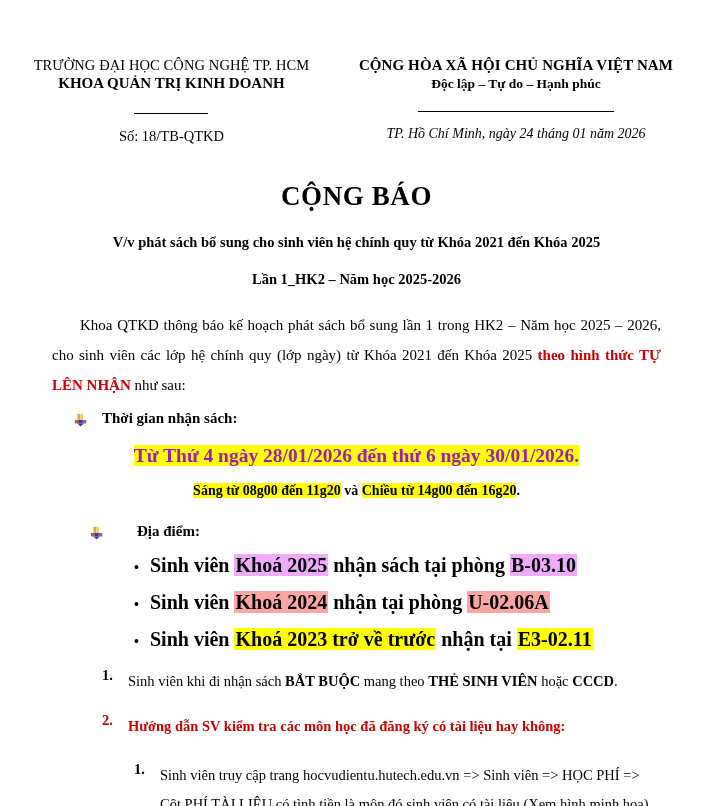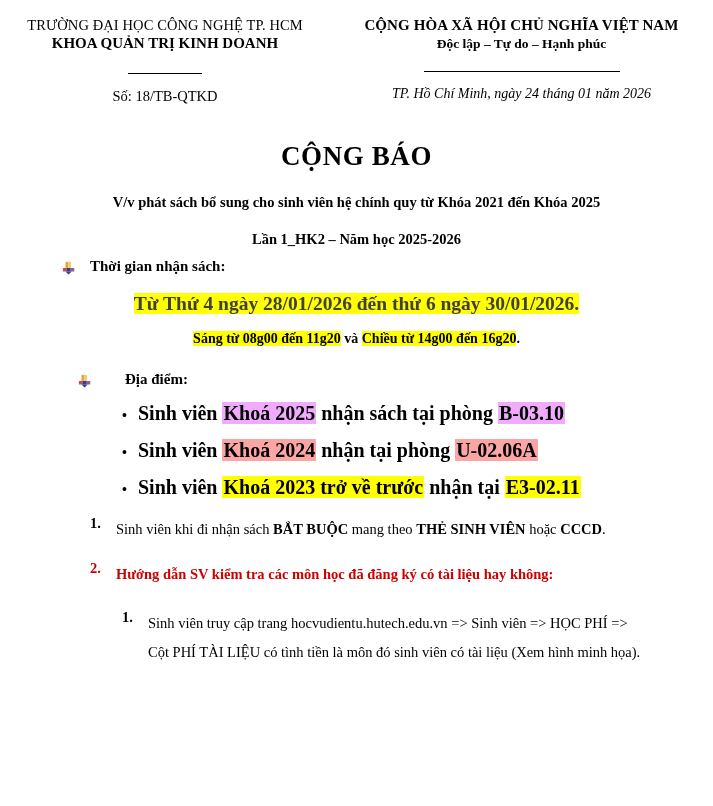--- a/index.html
+++ b/index.html
@@ -14,21 +14,22 @@
     color: #000000;
     overflow: hidden;
     position: relative;
   }
 
   .page {
     width: 713px;
     height: 585px;
     position: relative;
     box-sizing: border-box;
-    padding: 0;
+    padding: 12px;
+    margin-top: 28px;
   }
 
   
   .header {
     display: flex;
     flex-direction: row;
     padding-top: 16px;
   }
   .hdr-col {
     display: flex;
@@ -134,21 +135,21 @@
   
   .hl-yellow { background: #FFFF00; }
   .hl-cyan   { background: #f0abfc; }
   .hl-green  { background: #fca5a5; }
 
   .big-date {
     text-align: center;
     margin-top: 18px;
     font-size: 19.5px;
     font-weight: 700;
-    color: #404040;
+    color: #a21caf;
   }
   .hours-line {
     text-align: center;
     margin-top: 16px;
     font-size: 14px;
     font-weight: 700;
   }
 
   
   .loc-list { margin-top: 14px; }
@@ -211,20 +212,23 @@
       <div class="hdr-sub">TP. Hồ Chí Minh, ngày 24 tháng 01 năm 2026</div>
     </div>
   </div>
 
   <div class="title-block">
     <div class="doc-title">CỘNG BÁO</div>
     <div class="doc-subtitle">V/v phát sách bổ sung cho sinh viên hệ chính quy từ Khóa 2021 đến Khóa 2025</div>
     <div class="doc-subtitle2">Lần 1_HK2 – Năm học 2025-2026</div>
   </div>
 
+  <div class="body-para">
+    <span>Khoa QTKD thông báo kế hoạch phát sách bổ sung lần 1 trong HK2 – Năm học 2025 – 2026, cho sinh viên các lớp hệ chính quy (lớp ngày) từ Khóa 2021 đến Khóa 2025 </span><span class="red-bold">theo hình thức TỰ LÊN NHẬN</span><span> như sau:</span>
+  </div>
 
   <div class="arrow-row indent-62">
     <svg class="arrow-icon" viewBox="0 0 16 16">
       <rect x="4" y="1" width="3.2" height="7" fill="#E8A33D"></rect>
       <rect x="7.2" y="1" width="3.2" height="7" fill="#F2CF63"></rect>
       <rect x="1" y="8" width="4" height="4" fill="#C0504D"></rect>
       <rect x="5" y="8" width="5" height="4" fill="#3B3B8F"></rect>
       <rect x="10" y="8" width="4" height="4" fill="#8064A2"></rect>
       <path d="M4 12 L11 12 L7.5 15.5 Z" fill="#3B3B8F"></path>
     </svg>

